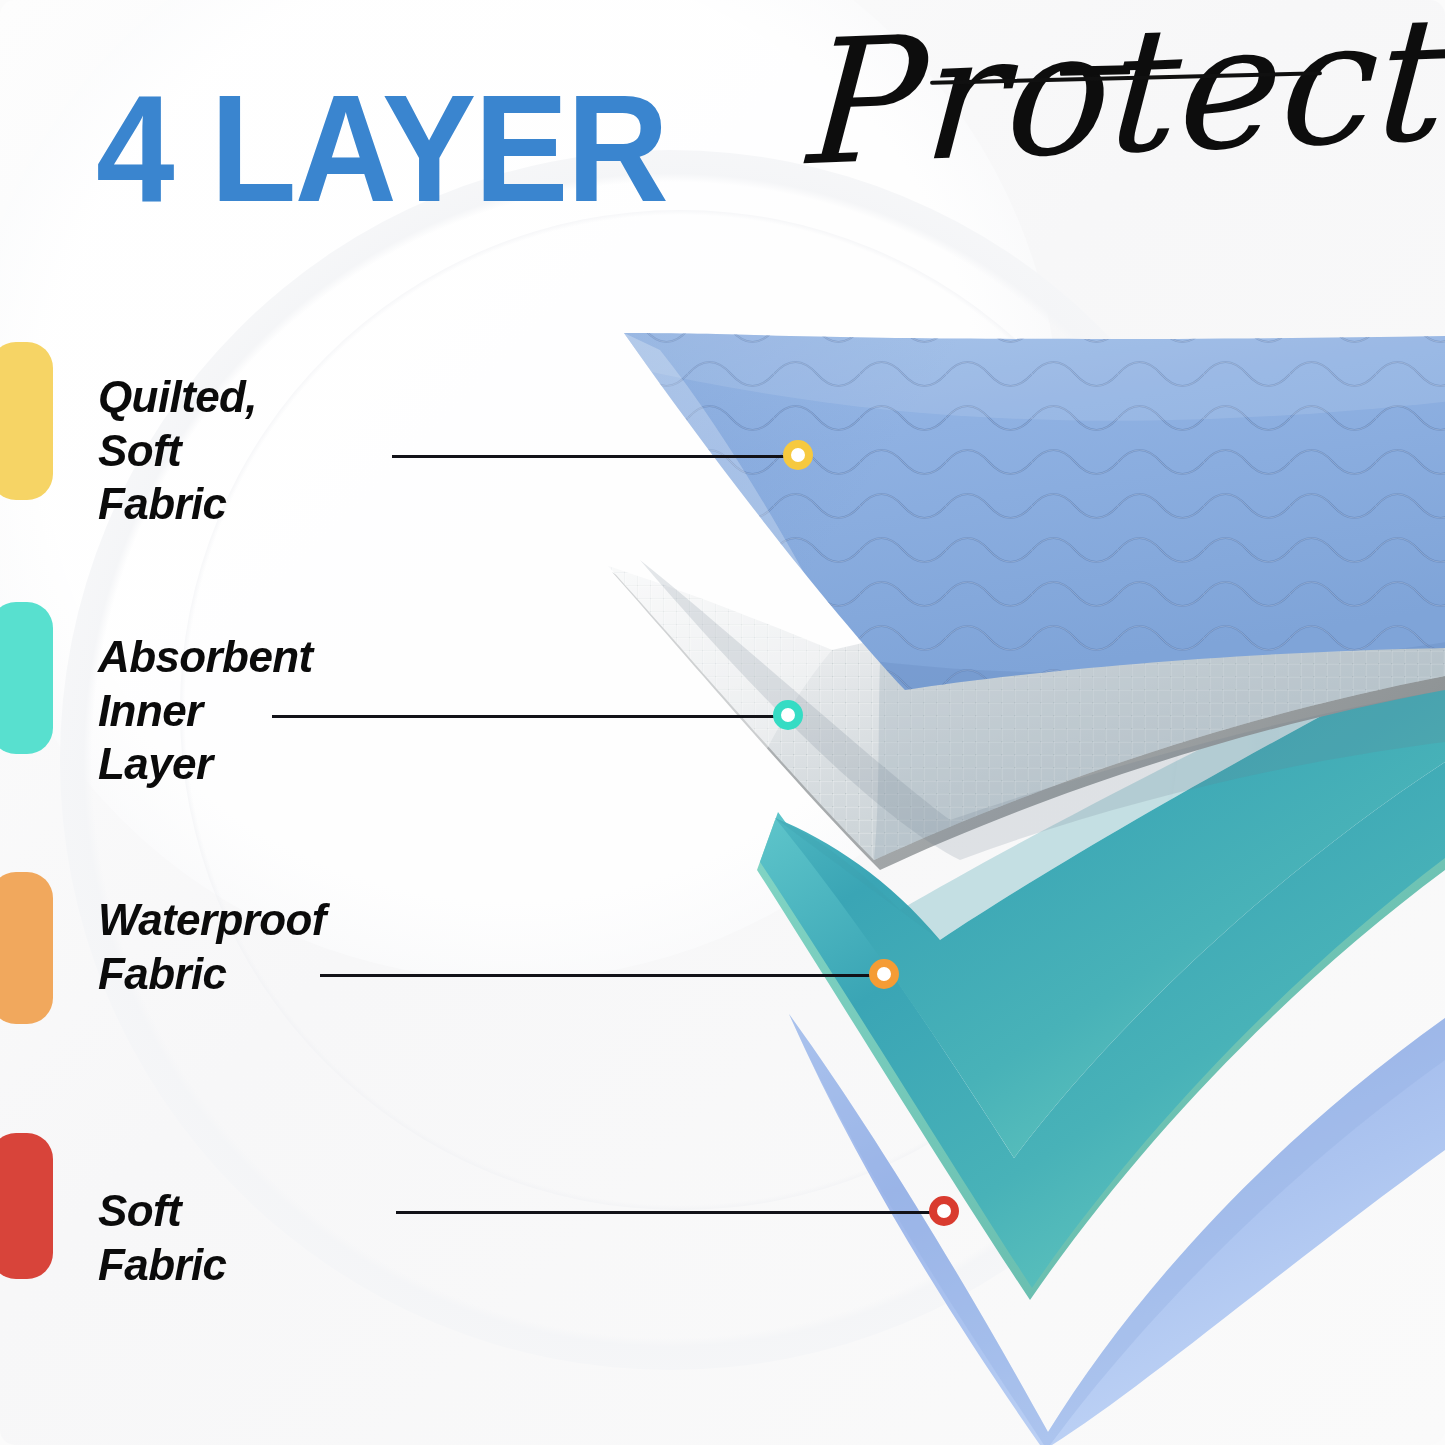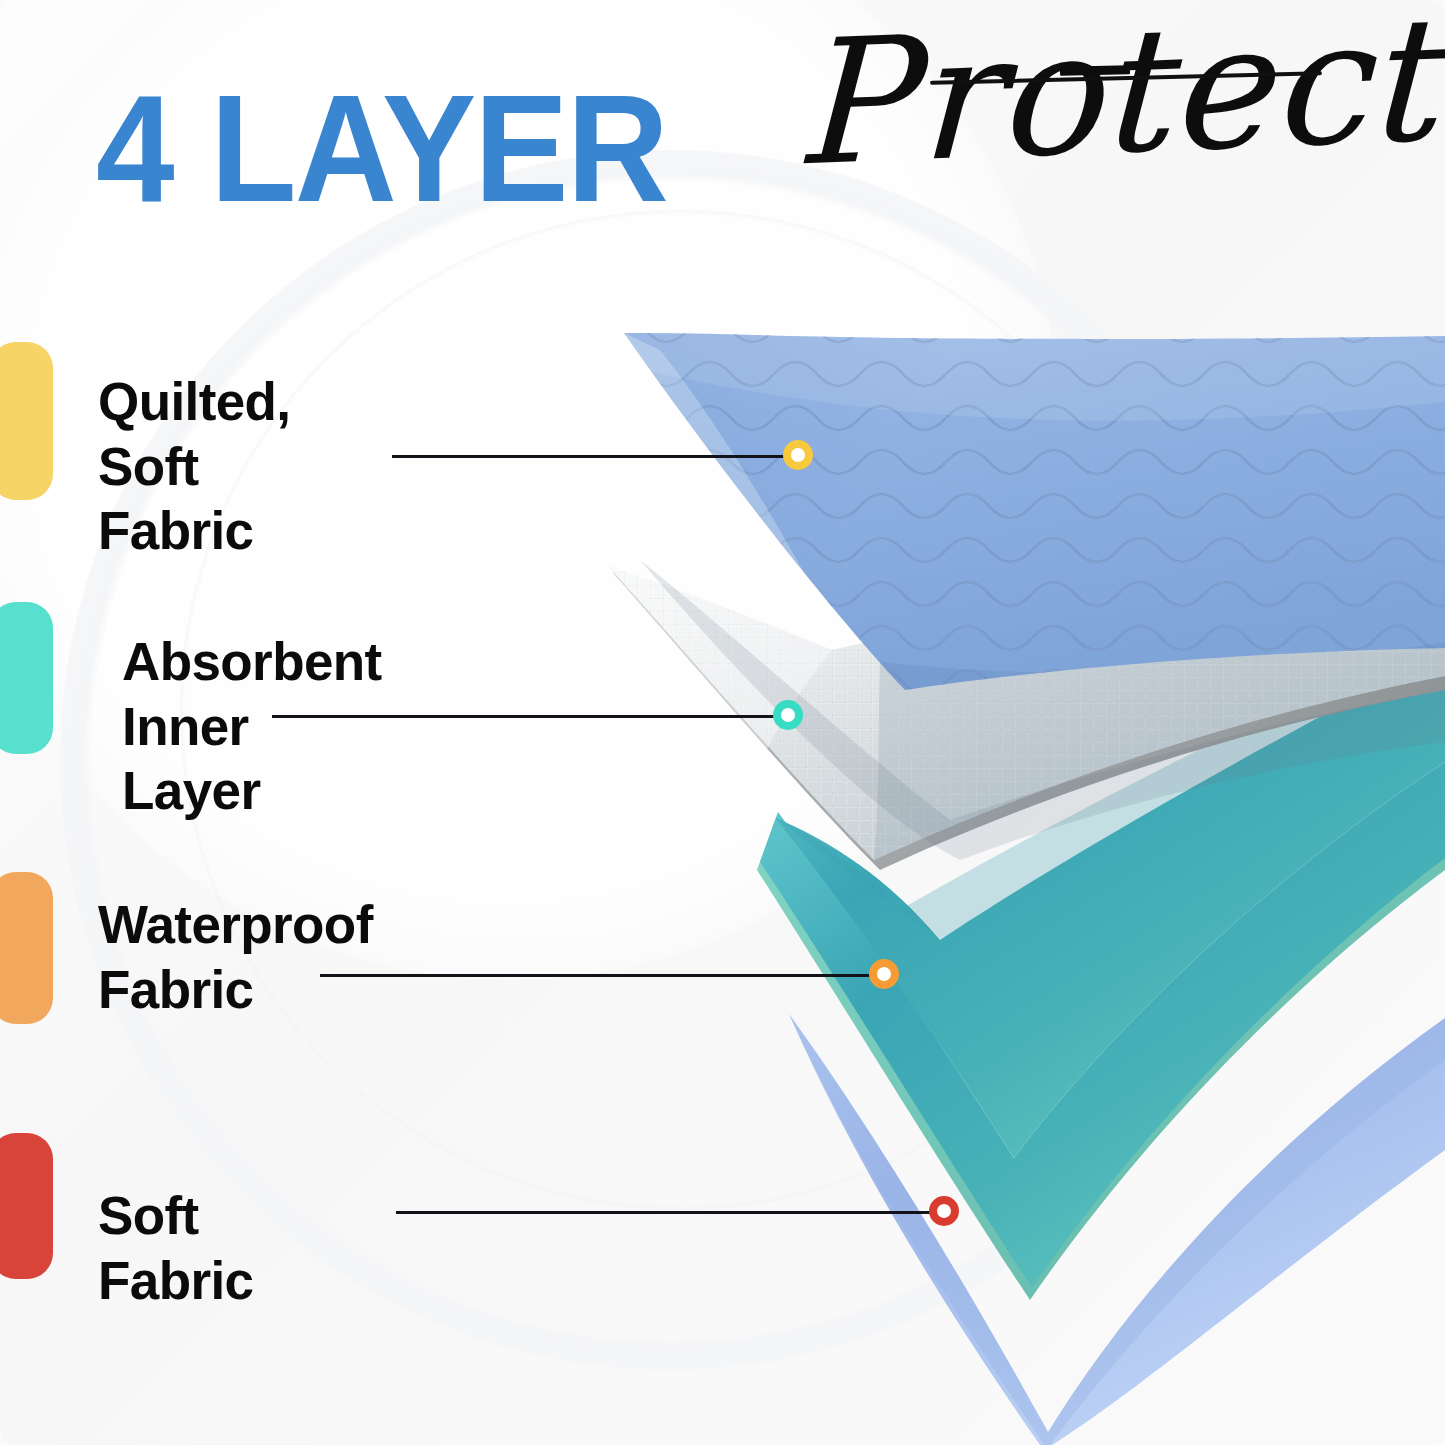--- a/index.html
+++ b/index.html
@@ -52,24 +52,25 @@
     position:absolute;left:1060px;top:66px;width:70px;height:9px;
     background:#0c0c0c;transform:rotate(-1.2deg);border-radius:1px;
   }
 
   
   .legend-row{position:absolute;left:0;}
   .color-bar{position:absolute;left:-10px;width:63px;border-radius:26px;}
   .legend-label{
     position:absolute;
     font-family:"Liberation Sans", sans-serif;
-    font-weight:bold;font-size:53px;line-height:1.22;
+    font-weight:bold;font-size:44px;line-height:1.22;
     letter-spacing:-0.6px;
     color:#0b0b0b;
     white-space:pre-line;
+    font-style:italic;
   }
   .leader-line{position:absolute;height:3px;background:#121218;}
 
   
   .dot{position:absolute;border-radius:50%;background:#ffffff;box-sizing:border-box;}
 
   
   #illus{position:absolute;left:0;top:0;width:1445px;height:1445px;}
 </style>
 </head>
@@ -278,21 +279,21 @@
   <div class="legend-row">
     <div class="color-bar" style="top:342px;height:158px;background:#f6d465;"></div>
     <div class="legend-label" style="left:98px;top:370px;">Quilted,
 Soft Fabric</div>
     <div class="leader-line" style="left:392px;top:455px;width:404px;"></div>
     <div class="dot" style="left:783px;top:440px;width:30px;height:30px;border:8px solid #f6c93f;"></div>
   </div>
 
   <div class="legend-row">
     <div class="color-bar" style="top:602px;height:152px;background:#58e0cf;"></div>
-    <div class="legend-label" style="left:98px;top:630px;margin-left:24px;">Absorbent Inner
+    <div class="legend-label" style="left:98px;top:630px;">Absorbent Inner
 Layer</div>
     <div class="leader-line" style="left:272px;top:715px;width:512px;"></div>
     <div class="dot" style="left:773px;top:700px;width:30px;height:30px;border:8px solid #36dcc4;"></div>
   </div>
 
   <div class="legend-row">
     <div class="color-bar" style="top:872px;height:152px;background:#f1a85d;"></div>
     <div class="legend-label" style="left:98px;top:893px;">Waterproof
 Fabric</div>
     <div class="leader-line" style="left:320px;top:974px;width:556px;"></div>

